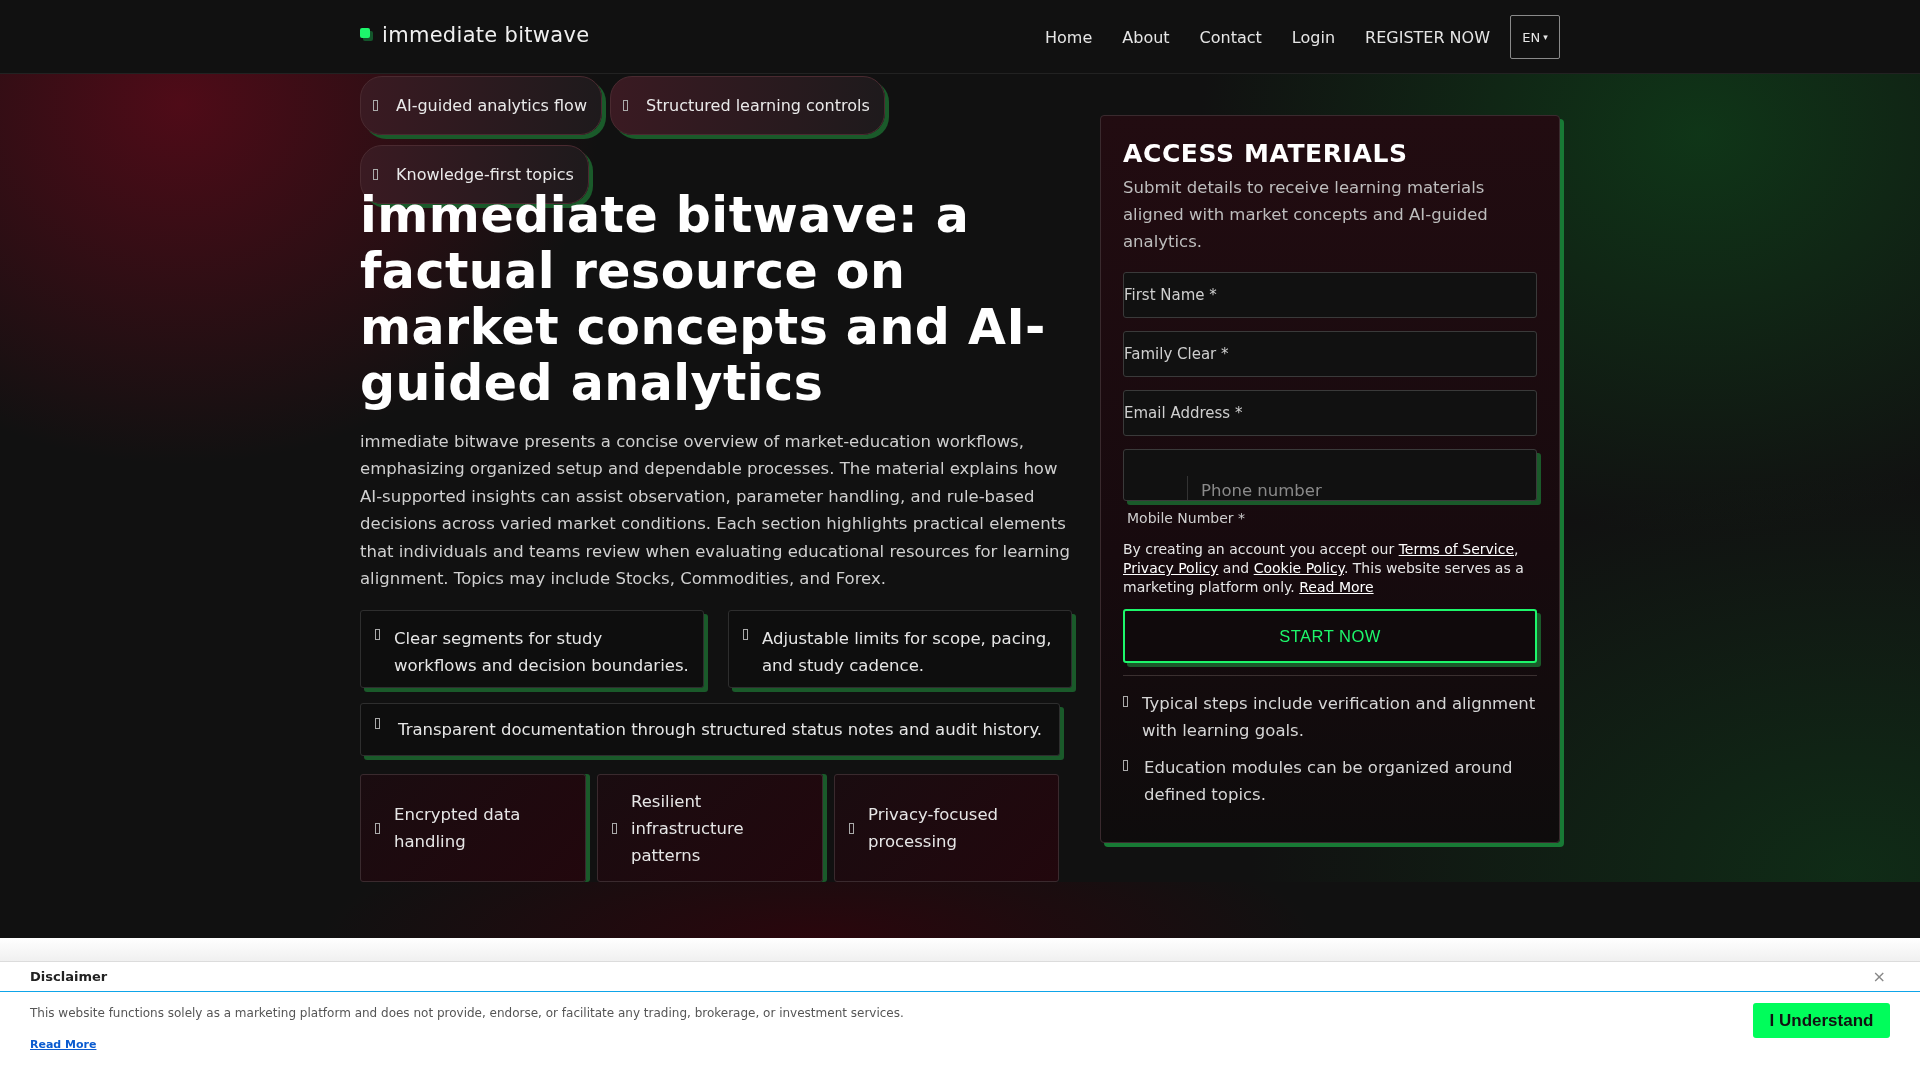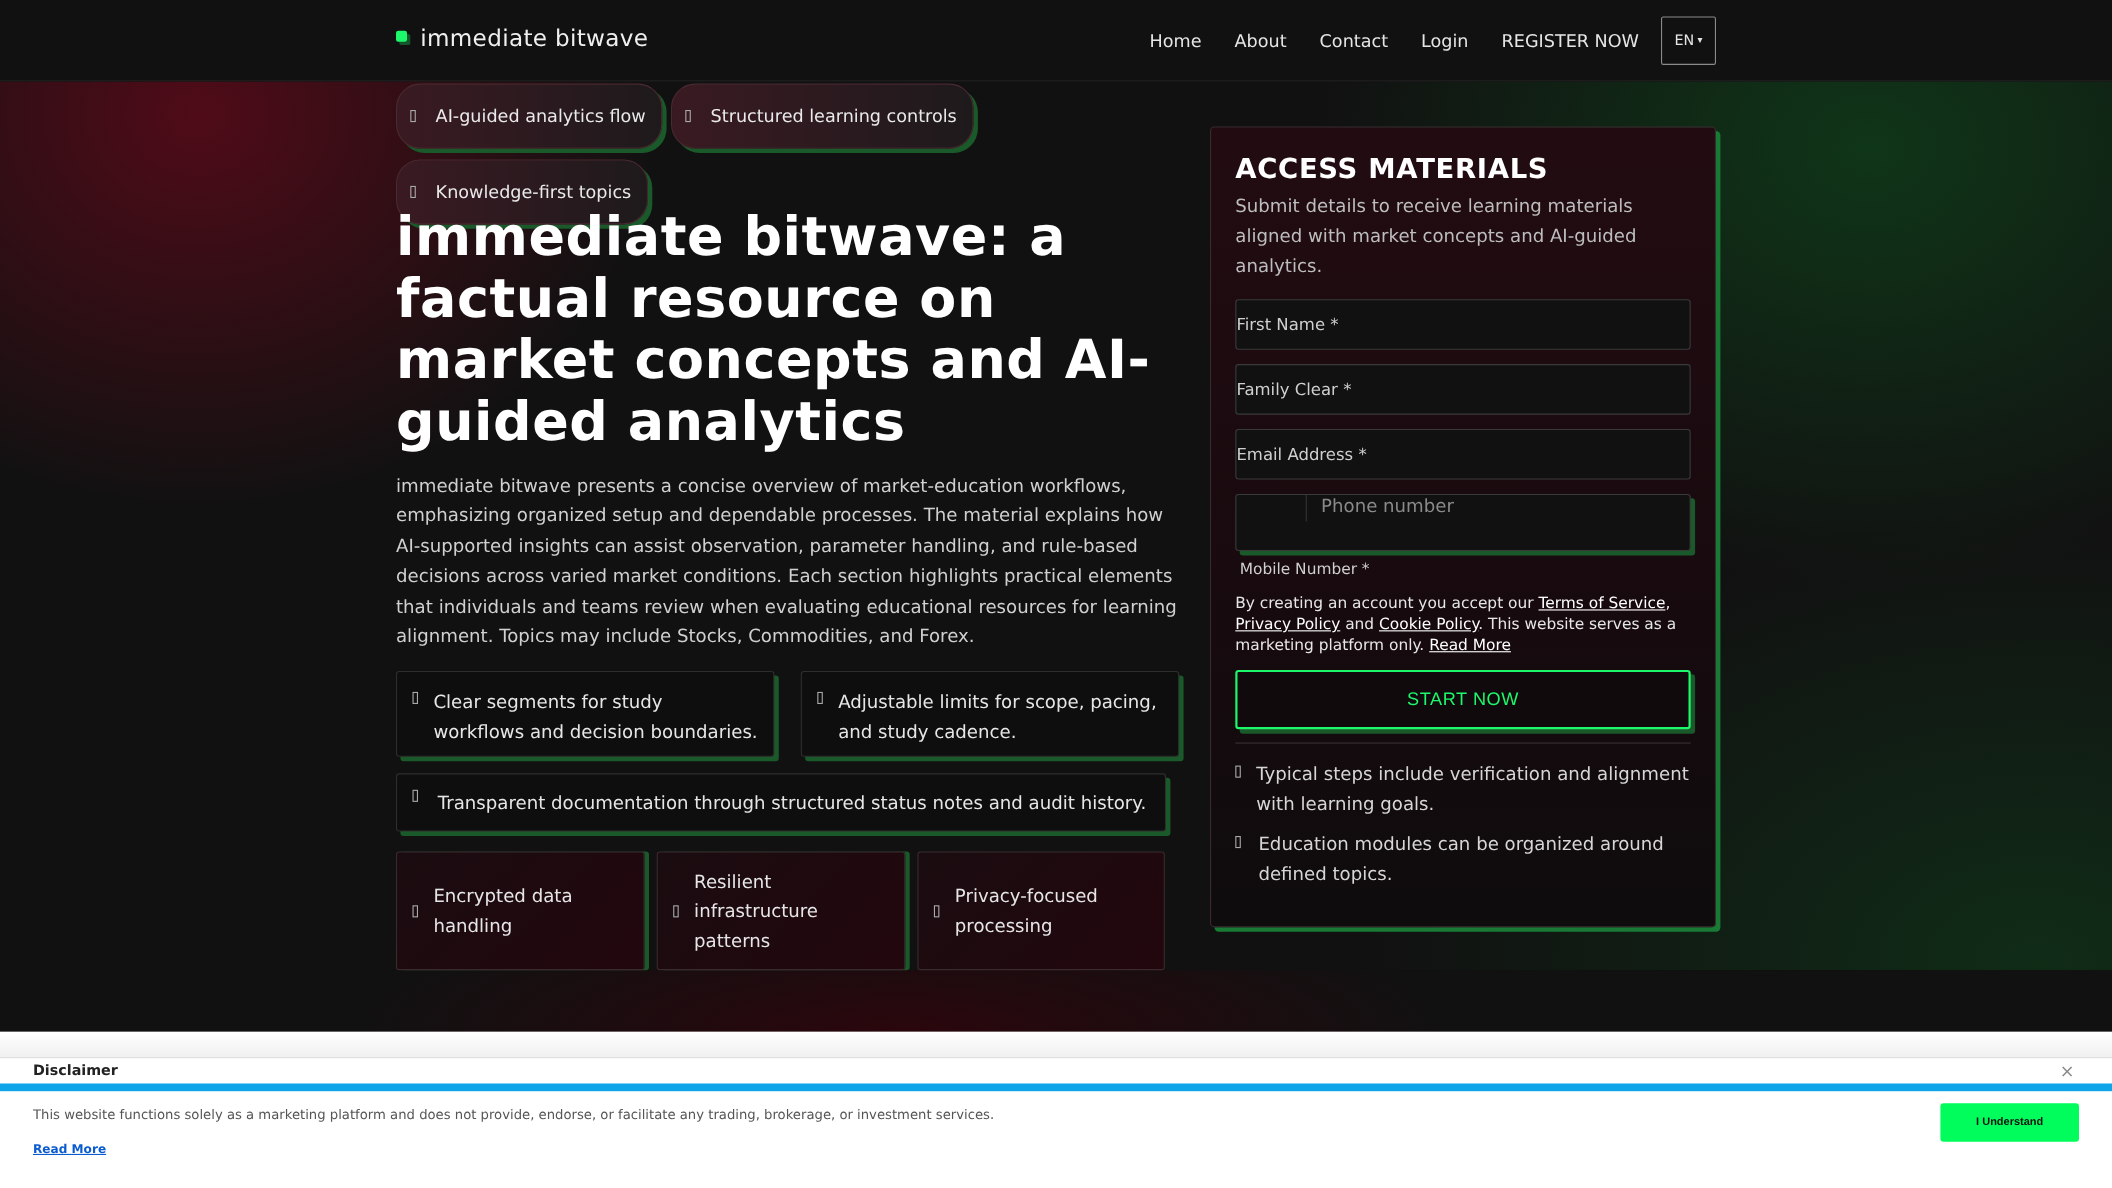--- a/index.html
+++ b/index.html
@@ -115,21 +115,21 @@
     display: flex; align-items: center; 
     font-size: 15px; color: #cfcfcf;
   }
   .field:first-of-type { margin-top: 0; }
   .fields { margin-top: 17px; }
   .phone {
     margin-top: 13px; width: 414px; height: 52px;
     background: #111111;
     border: 1px solid #3a3a3a; border-radius: 3px;
     box-shadow: 4px 4px 0 #1a5a2a;
-    display: flex; align-items: flex-start;
+    display: flex; align-items: flex-end;
   }
   .phone .flag { width: 64px; height: 24px; border-right: 1px solid #333; }
   .phone .ph { margin-left: 13px; font-size: 16.5px; color: #8a8a8a; }
   .mobile-label { margin-top: 9px; margin-left: 4px; font-size: 14px; color: #cfcfcf; }
   .terms { margin-top: 14px; font-size: 14px; line-height: 19px; color: #e6e6e6; }
   .terms a { color: #ffffff; text-decoration: underline; }
   .start-btn {
     margin-top: 12px; width: 414px; height: 54px;
     border: 2px solid #1df76b; border-radius: 3px;
     background: #100a0c;
@@ -143,34 +143,34 @@
   .note .ic { margin-top: 6px; }
 
   
   .disclaimer {
     position: absolute; left: 0; top: 938px; width: 1920px; height: 142px;
     background: #ffffff;
     z-index: 10;
   }
   .disc-fade { height: 24px; background: linear-gradient(180deg, #ffffff, #f0f0f0); border-bottom: 1px solid #dcdcdc; }
   .disc-head {
-    height: 30px; border-bottom: 7px solid #0ea5e9;
+    height: 30px; border-bottom: 1px solid #0ea5e9;
     display: flex; align-items: center; justify-content: space-between;
     padding: 0 30px;
   }
   .disc-title { font-size: 13px; font-weight: bold; color: #222; }
   .disc-close { font-size: 16px; color: #888; cursor: pointer; margin-right: 4px; }
   .disc-body { position: relative; padding: 12px 30px; }
   .disc-text { font-size: 12px; color: #555; margin-top: 2px; }
   .disc-read { display: inline-block; margin-top: 18px; font-size: 11px; font-weight: bold; color: #0a5bd0; text-decoration: underline; }
   .disc-btn {
     position: absolute; right: 30px; top: 11px;
-    width: 126px; height: 35px; border-radius: 3px;
+    width: 137px; height: 35px; border-radius: 3px;
     background: #00fd5b; color: #111; font-weight: bold;
-    font-family: "Liberation Sans", sans-serif; font-size: 10px;
+    font-family: "Liberation Sans", sans-serif; font-size: 17px;
     display: flex; align-items: center; justify-content: center;
     border: none; cursor: pointer;
   }
 </style>
 </head>
 <body>
 
 <header class="navbar">
   <div class="brand">
     <span class="brand-mark">

